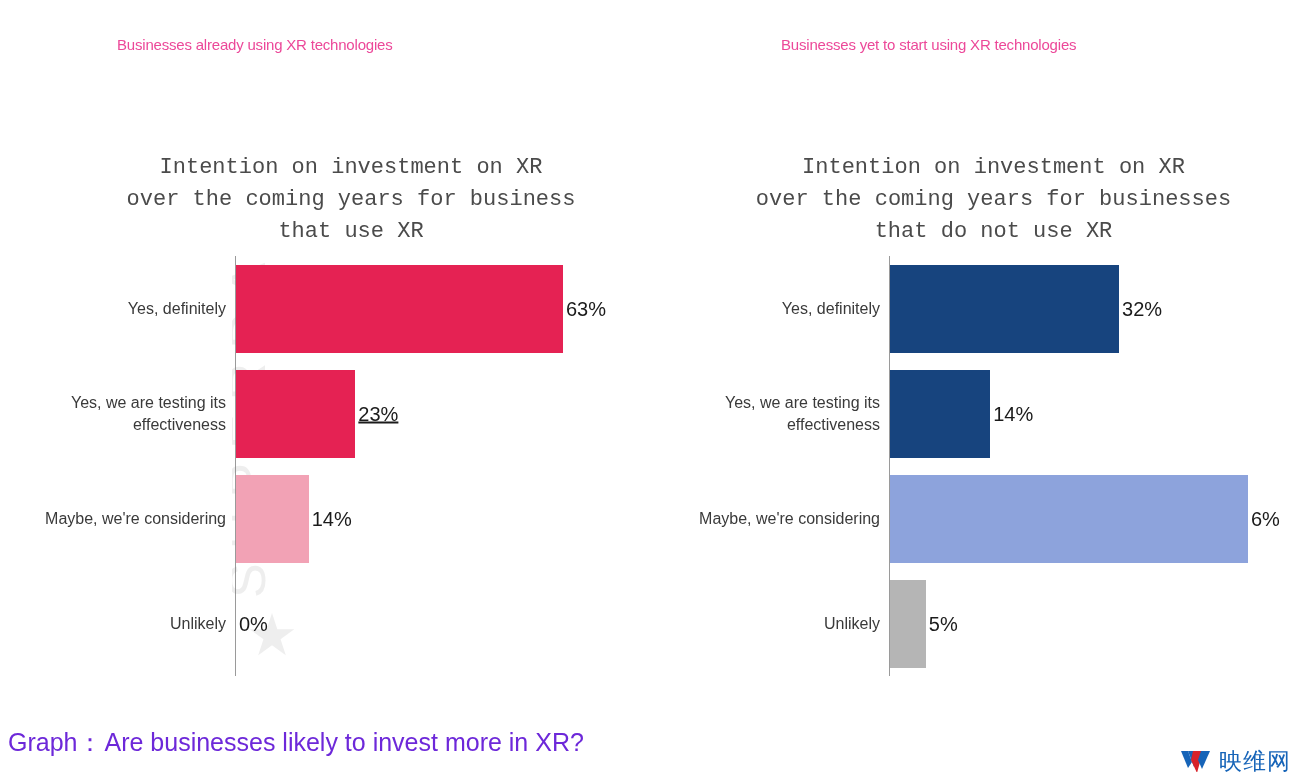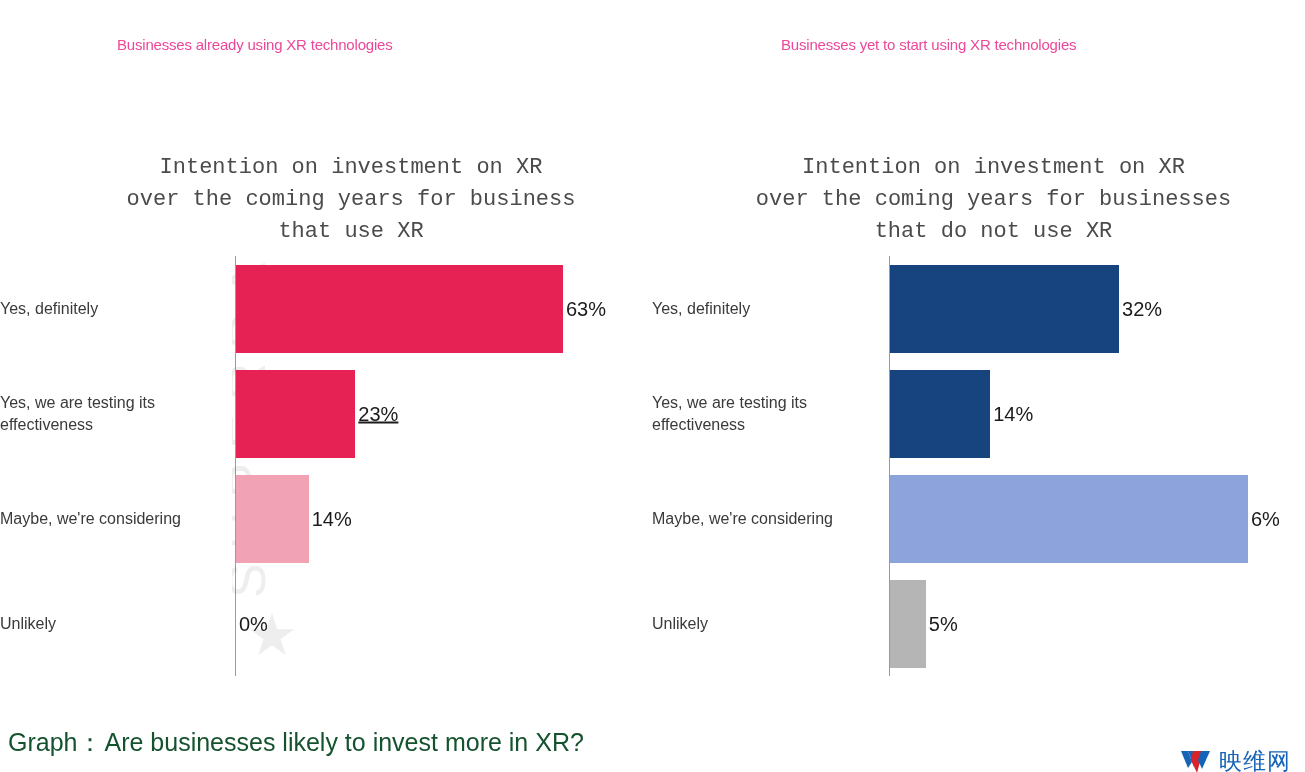--- a/index.html
+++ b/index.html
@@ -80,20 +80,21 @@
   }
   .row-0 { top: 0px; }
   .row-1 { top: 105px; }
   .row-2 { top: 210px; }
   .row-3 { top: 315px; }
 
   .cat-label {
     position: absolute;
     top: 50%;
     transform: translateY(-50%);
+    text-align: right;
     font-size: 16px;
     line-height: 22px;
     color: #3a3a3a;
     white-space: pre-line;
   }
   #plot-left  .cat-label { left: 0px; width: 226px; }
   #plot-right .cat-label { left: 0px; width: 228px; }
 
   .bar {
     position: absolute;
@@ -143,21 +144,21 @@
     line-height: 1;
     color: rgba(120,120,120,0.13);
   }
 
   
   #footer-caption {
     position: absolute;
     left: 8px;
     top: 726px;
     font-size: 25px;
-    color: #14532d;
+    color: #6d28d9;
     white-space: nowrap;
     font-family: "Liberation Sans", sans-serif;
   }
   #footer-caption .cap-prefix { margin-right: 2px; }
 
   #brand-logo {
     position: absolute;
     right: 14px;
     top: 726px;
     display: flex;

